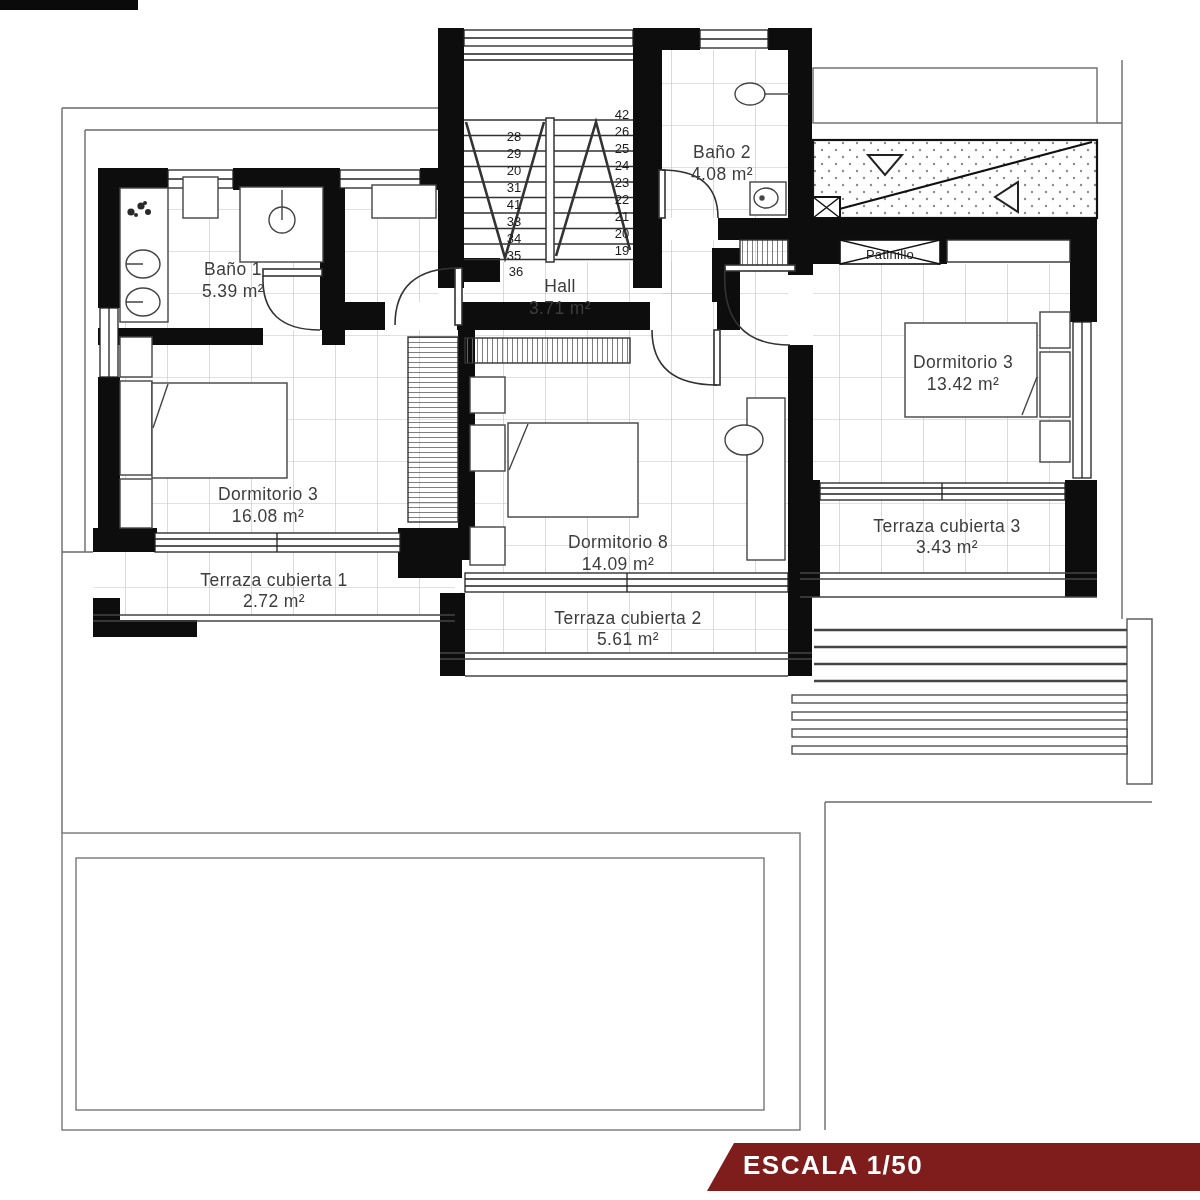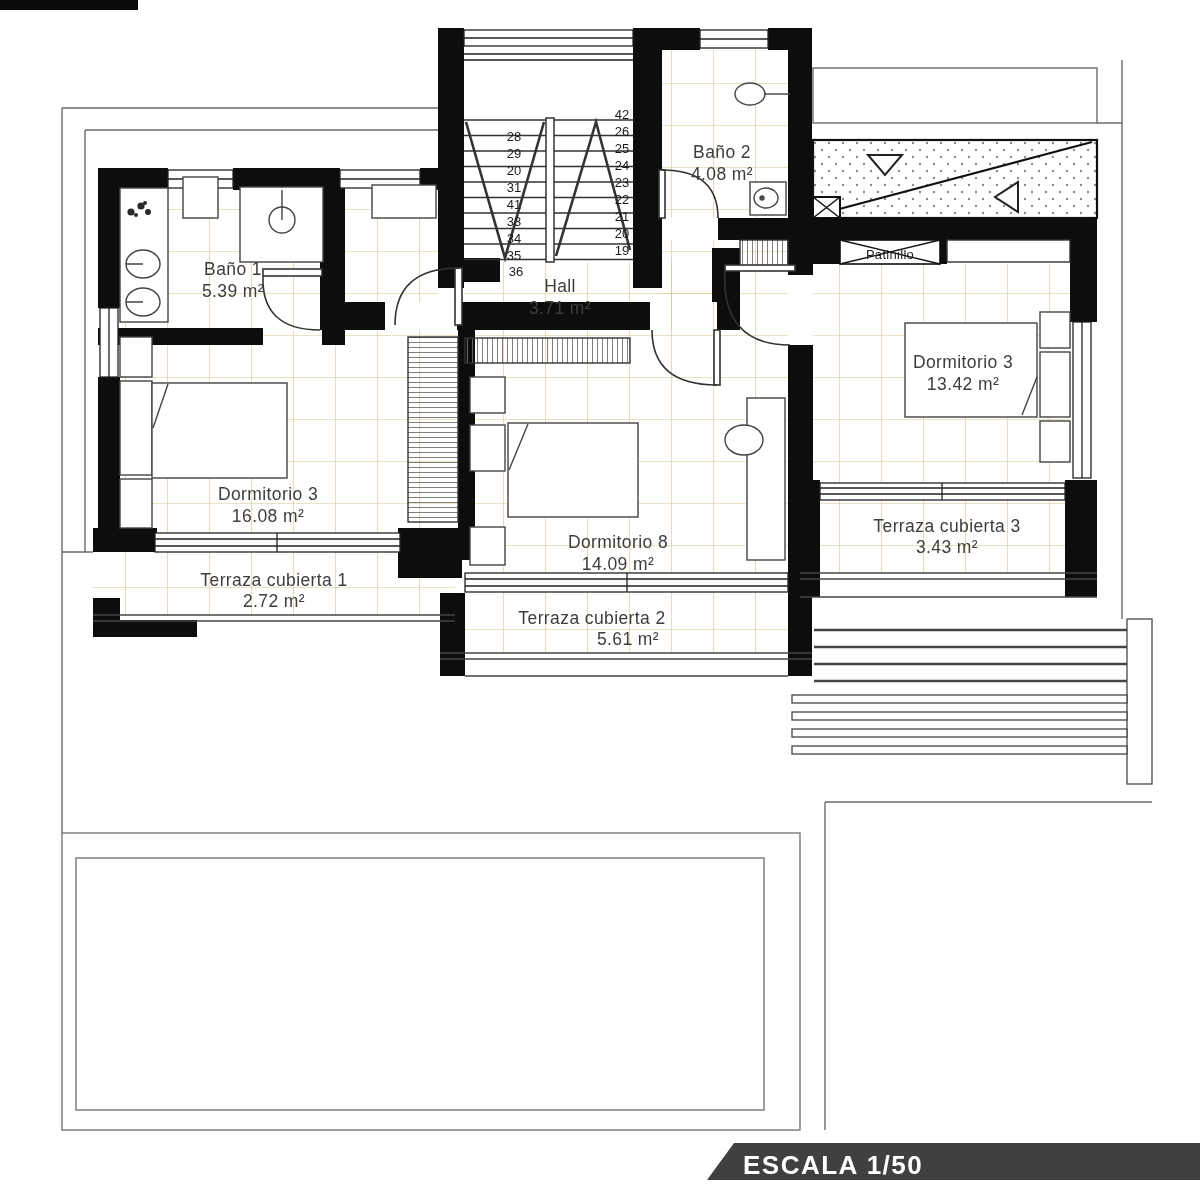--- a/index.html
+++ b/index.html
@@ -4,21 +4,21 @@
 <style>
   html,body{margin:0;padding:0;background:#ffffff;}
   #canvas{position:relative;width:1200px;height:1200px;background:#ffffff;overflow:hidden;
           font-family:"Liberation Sans", sans-serif;}
   #plan-svg{position:absolute;left:0;top:0;}
   .lbl{position:absolute;transform:translateX(-50%);font-size:17.5px;line-height:20px;
        color:#3d3d3d;white-space:nowrap;letter-spacing:.4px;text-align:center;}
   .tiny{font-size:13px;color:#222;letter-spacing:.3px;}
   .num{position:absolute;font-size:13px;color:#1c1c1c;transform:translateX(-50%);}
   #logo-bar{position:absolute;left:0;top:0;width:138px;height:10px;background:#0a0a0a;}
-  #scale-banner{position:absolute;left:707px;top:1143px;width:493px;height:37px;background:#404040;
+  #scale-banner{position:absolute;left:707px;top:1143px;width:493px;height:48px;background:#7f1d1d;
     clip-path:polygon(27px 0, 100% 0, 100% 100%, 0 100%);}
   #scale-banner span{position:absolute;left:36px;top:7px;color:#ffffff;font-size:26px;
     font-weight:700;letter-spacing:1.5px;}
 </style>
 </head>
 <body>
 
 <div id="canvas">
 
   <div id="logo-bar"></div>
@@ -289,21 +289,21 @@
 
   <span class="lbl" style="left:618px;top:532px">Dormitorio 8</span>
   <span class="lbl" style="left:618px;top:554px">14.09 m²</span>
 
   <span class="lbl" style="left:963px;top:352px">Dormitorio 3</span>
   <span class="lbl" style="left:963px;top:374px">13.42 m²</span>
 
   <span class="lbl" style="left:274px;top:570px">Terraza cubierta 1</span>
   <span class="lbl" style="left:274px;top:591px">2.72 m²</span>
 
-  <span class="lbl" style="left:592px;top:608px">Terraza cubierta 2</span>
+  <span class="lbl" style="left:628px;top:608px">Terraza cubierta 2</span>
   <span class="lbl" style="left:628px;top:629px">5.61 m²</span>
 
   <span class="lbl" style="left:947px;top:516px">Terraza cubierta 3</span>
   <span class="lbl" style="left:947px;top:537px">3.43 m²</span>
 
   <span class="lbl tiny" style="left:890px;top:245px">Patinillo</span>
 
   <span class="num" style="left:514px;top:129px">28</span>
   <span class="num" style="left:514px;top:146px">29</span>
   <span class="num" style="left:514px;top:163px">20</span>

